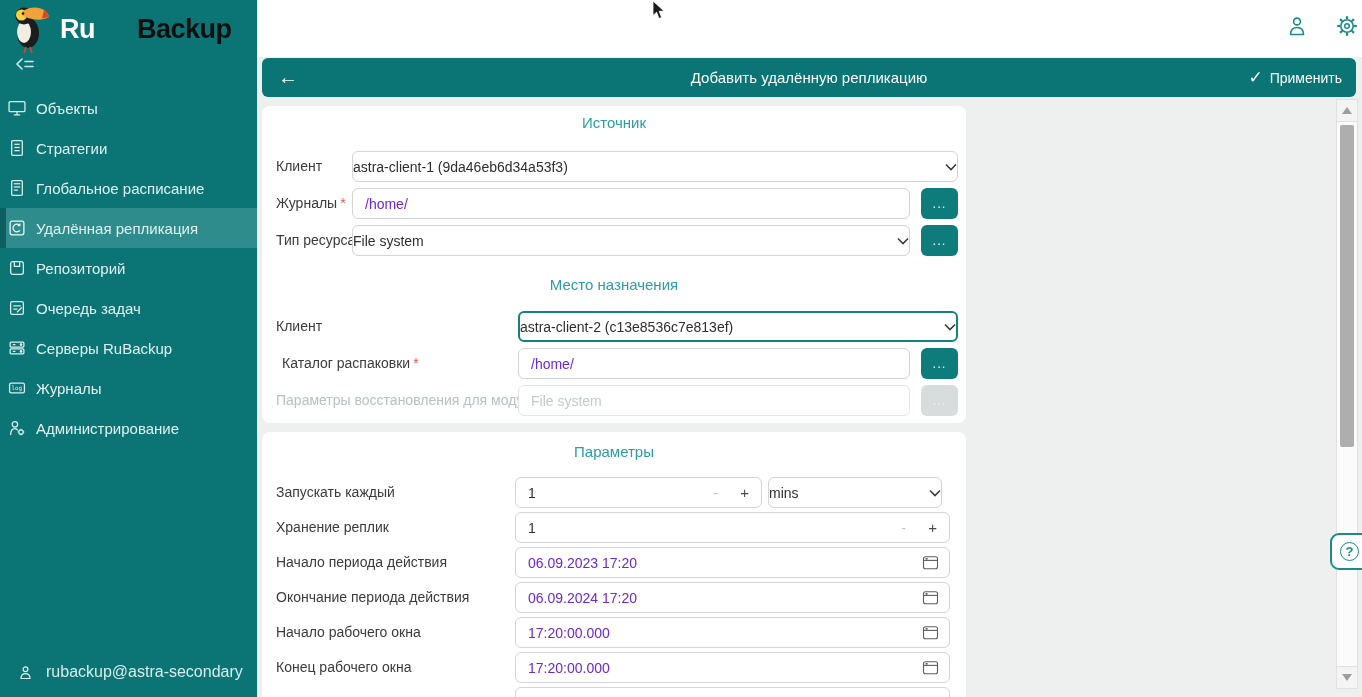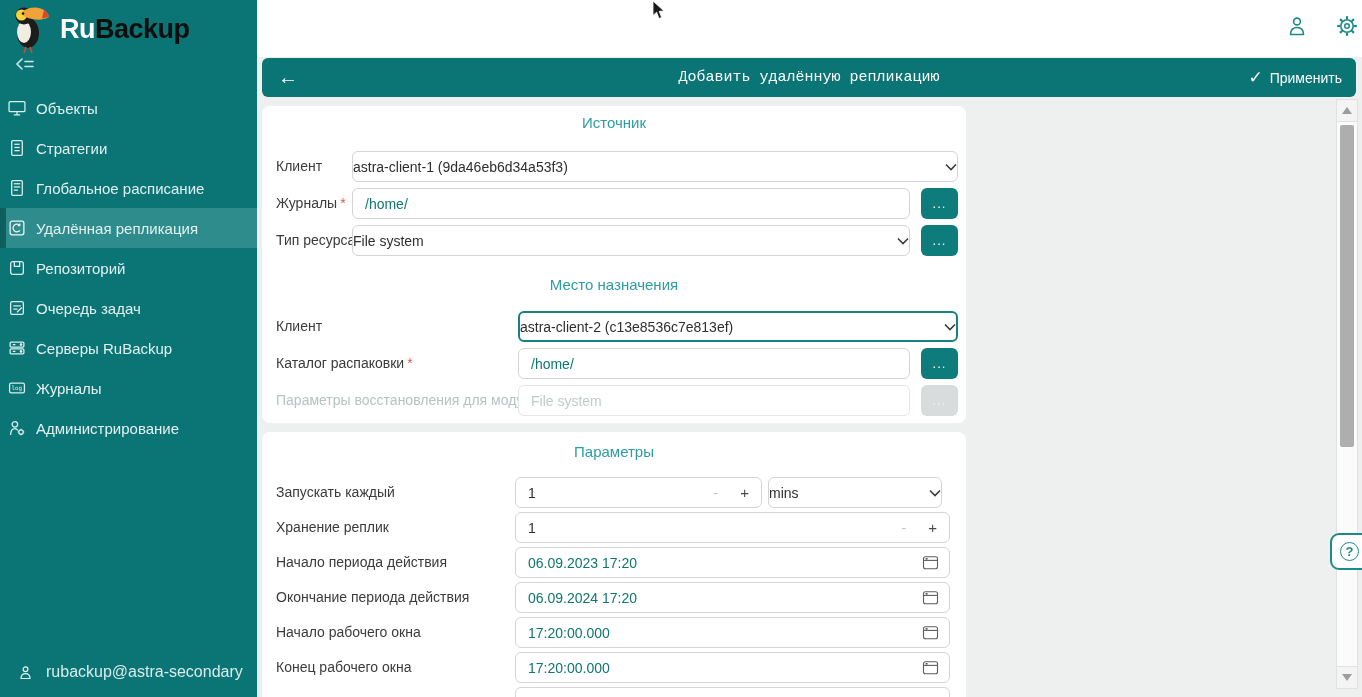--- a/index.html
+++ b/index.html
@@ -12,44 +12,44 @@
   
   .topbar{position:absolute;left:257px;top:0;width:1105px;height:57px;background:#ffffff;}
   .tb-ic{position:absolute;width:22px;height:22px;cursor:pointer;}
   .tb-user{left:1029px;top:15px;}
   .tb-gear{left:1079px;top:15px;}
   
   .sidebar{position:absolute;left:0;top:0;width:257px;height:697px;background:#0b7575;color:#e3f1f1;}
   .logo{position:absolute;left:8px;top:3px;display:flex;align-items:center;}
   .logo-text{font-size:27px;font-weight:bold;letter-spacing:-0.5px;margin-left:6px;}
   .logo-text .ru{color:#ffffff;}
-  .logo-text .bk{color:#0e0e0e;}
+  .logo-text .bk{color:#0e0e0e;margin-left:42px;}
   .collapse{position:absolute;left:15px;top:56px;width:20px;height:16px;cursor:pointer;}
   .menu{position:absolute;left:0;top:88px;width:257px;}
   .mi{position:relative;height:40px;display:flex;align-items:center;padding-left:8px;cursor:pointer;font-size:15px;white-space:nowrap;}
   .mi .ic{width:18px;height:18px;margin-right:10px;flex:0 0 18px;display:inline-flex;}
   .mi.sel{background:#2e8c8c;}
   .mi.sel::before{content:"";position:absolute;left:0;top:0;width:6px;height:100%;background:#0d5f5f;}
   .sfoot{position:absolute;left:0;top:652px;width:257px;height:40px;display:flex;align-items:center;padding-left:18px;cursor:pointer;}
   .sfoot .ic{width:15px;height:15px;margin-right:13px;display:inline-flex;}
   .sfoot .txt{font-size:16px;color:#d9ebeb;}
   
   .hbar{position:absolute;left:262px;top:58px;width:1094px;height:39px;background:#0b7575;border-radius:6px;color:#fff;}
   .back{position:absolute;left:16px;top:5px;font-size:20px;cursor:pointer;line-height:28px;}
-  .htitle{position:absolute;left:0;right:0;top:0;height:39px;line-height:39px;text-align:center;font-size:15px;font-family:Liberation Mono, monospace;}
+  .htitle{position:absolute;left:0;right:0;top:0;height:39px;line-height:39px;text-align:center;font-size:15px;}
   .apply{position:absolute;right:14px;top:0;height:39px;display:flex;align-items:center;gap:7px;cursor:pointer;font-size:14px;}
   .apply .chk{font-size:17px;font-weight:bold;}
   
   .card{position:absolute;left:262px;width:704px;background:#ffffff;border-radius:8px;}
   .card-title{position:absolute;left:0;right:0;text-align:center;font-size:15px;color:#2b9da4;}
   .flabel{position:absolute;font-size:14px;color:#3b3b3b;line-height:31px;white-space:nowrap;}
   .flabel.dis{color:#b9c1c1;}
   .req{color:#e05858;margin-left:3px;}
   .tf{position:absolute;height:31px;border:1px solid #d4d4d4;border-radius:6px;background:#fff;
-      font-family:inherit;font-size:14px;color:#0f766e;padding:0 12px;outline:none;}
+      font-family:inherit;font-size:14px;color:#6d28d9;padding:0 12px;outline:none;}
   .tf:disabled{border-color:#e3e6e6;color:#c3c9c9;background:#fff;}
   .tf::placeholder{color:#c3c9c9;}
   .select{position:absolute;height:31px;border:1px solid #d4d4d4;border-radius:6px;background:#fff;
       font-size:14px;color:#2e2e2e;display:flex;align-items:center;padding:0 0;cursor:pointer;}
   .select .val{flex:1;}
   .select.focused{border:2px solid #17817f;}
   .browse{position:absolute;width:37px;height:31px;border:none;border-radius:6px;background:#0f7c7c;
       color:#fff;font-size:13px;letter-spacing:1px;cursor:pointer;line-height:28px;text-align:center;}
   .browse:disabled{background:#d8dcdc;color:#f2f4f4;cursor:default;}
   .spinner{position:absolute;height:31px;border:1px solid #d4d4d4;border-radius:6px;background:#fff;
@@ -281,21 +281,21 @@
     <div class="card-title" style="top:9px;">Место назначения</div>
     <span class="flabel" style="left:14px;top:44px;">Клиент</span>
     <div class="select focused" style="left:256px;top:44px;width:440px;">
       <span class="val">astra-client-2 (c13e8536c7e813ef)</span>
       <span>
           <svg width="12" height="8" viewBox="0 0 12 8">
             <polyline points="1,1.5 6,6.5 11,1.5" fill="none" stroke="#3c3c3c" stroke-width="1.6"></polyline>
           </svg>
         </span>
     </div>
-    <span class="flabel" style="left:14px;top:81px;"><span>Каталог распаковки</span><span class="req">*</span></span>
+    <span class="flabel" style="left:20px;top:81px;"><span>Каталог распаковки</span><span class="req">*</span></span>
     <input class="tf" style="left: 256px; top: 81px; width: 392px;" readonly="" value="/home/">
     <button class="browse" style="left:659px;top:81px;">...</button>
     <span class="flabel dis" style="left:14px;top:118px;">Параметры восстановления для модуля:</span>
     <input class="tf" style="left: 256px; top: 118px; width: 392px;" disabled="" placeholder="File system">
     <button class="browse" style="left:659px;top:118px;" disabled="">...</button>
   </div>
 
   <div class="card" style="top:432px;height:300px;">
     <div class="card-title" style="top:11px;">Параметры</div>
 

